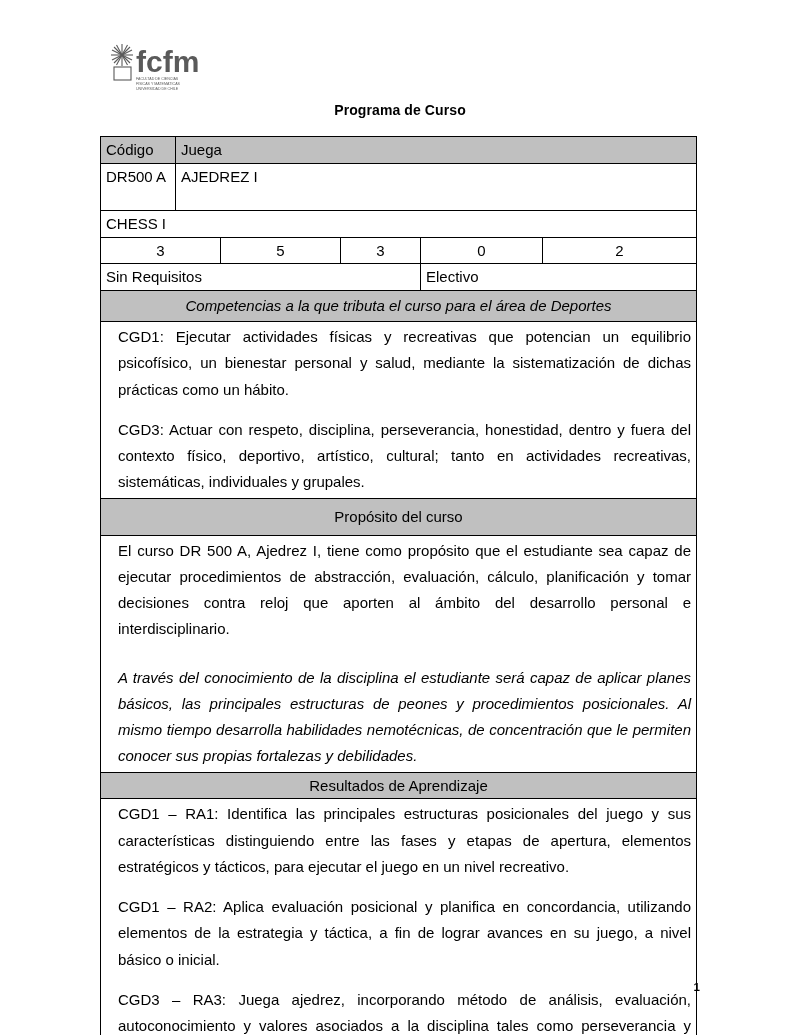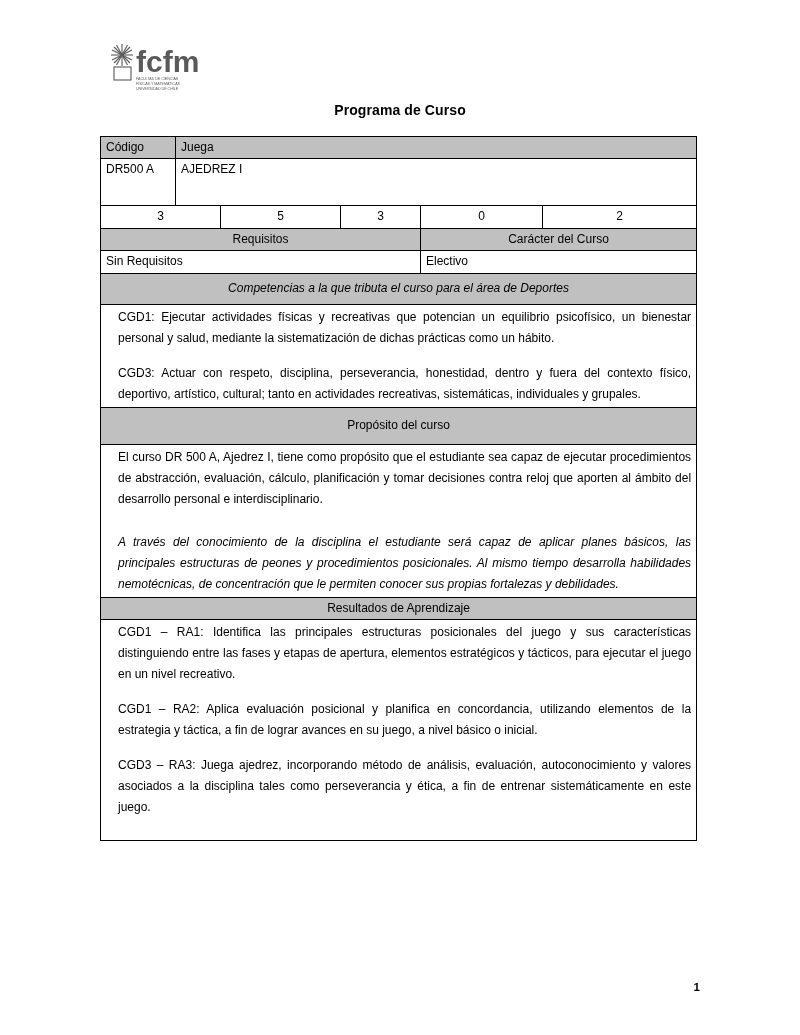--- a/index.html
+++ b/index.html
@@ -44,21 +44,21 @@
   
   table.syllabus {
     border-collapse: collapse;
     width: 596px;
     margin: 18px 0 0 0;
     table-layout: fixed;
   }
   table.syllabus td {
     border: 1px solid #000000;
     padding: 2px 5px;
-    font-size: 12px;
+    font-size: 15px;
     vertical-align: top;
     line-height: 1.45;
   }
   td.gray {
     background: #c0c0c0;
   }
   td.center {
     text-align: center;
   }
   td.tall {
@@ -129,33 +129,32 @@
     <tbody>
         <tr>
       <td class="gray">Código</td>
       <td class="gray" colspan="8">Juega</td>
     </tr>
     <tr>
       <td class="tall">DR500 A</td>
       <td class="tall" colspan="8">AJEDREZ I</td>
     </tr>
 
+    <tr>
+      <td colspan="9">CHESS  I</td>
+    </tr>
 
     <tr>
       <td class="center" colspan="2">3</td>
       <td class="center" colspan="2">5</td>
       <td class="center" colspan="1">3</td>
       <td class="center" colspan="2">0</td>
       <td class="center" colspan="2">2</td>
     </tr>
 
-    <tr>
-      <td class="gray center" colspan="5">Requisitos</td>
-      <td class="gray center" colspan="4">Carácter del Curso</td>
-    </tr>
     <tr>
       <td colspan="5">Sin Requisitos</td>
       <td colspan="4">Electivo</td>
     </tr>
 
     <tr>
       <td class="gray center" colspan="9" style="height:26px; vertical-align:middle;font-style:italic;">Competencias a la que tributa el curso para el área de Deportes</td>
     </tr>
     <tr>
       <td class="cell-pad" colspan="9">

